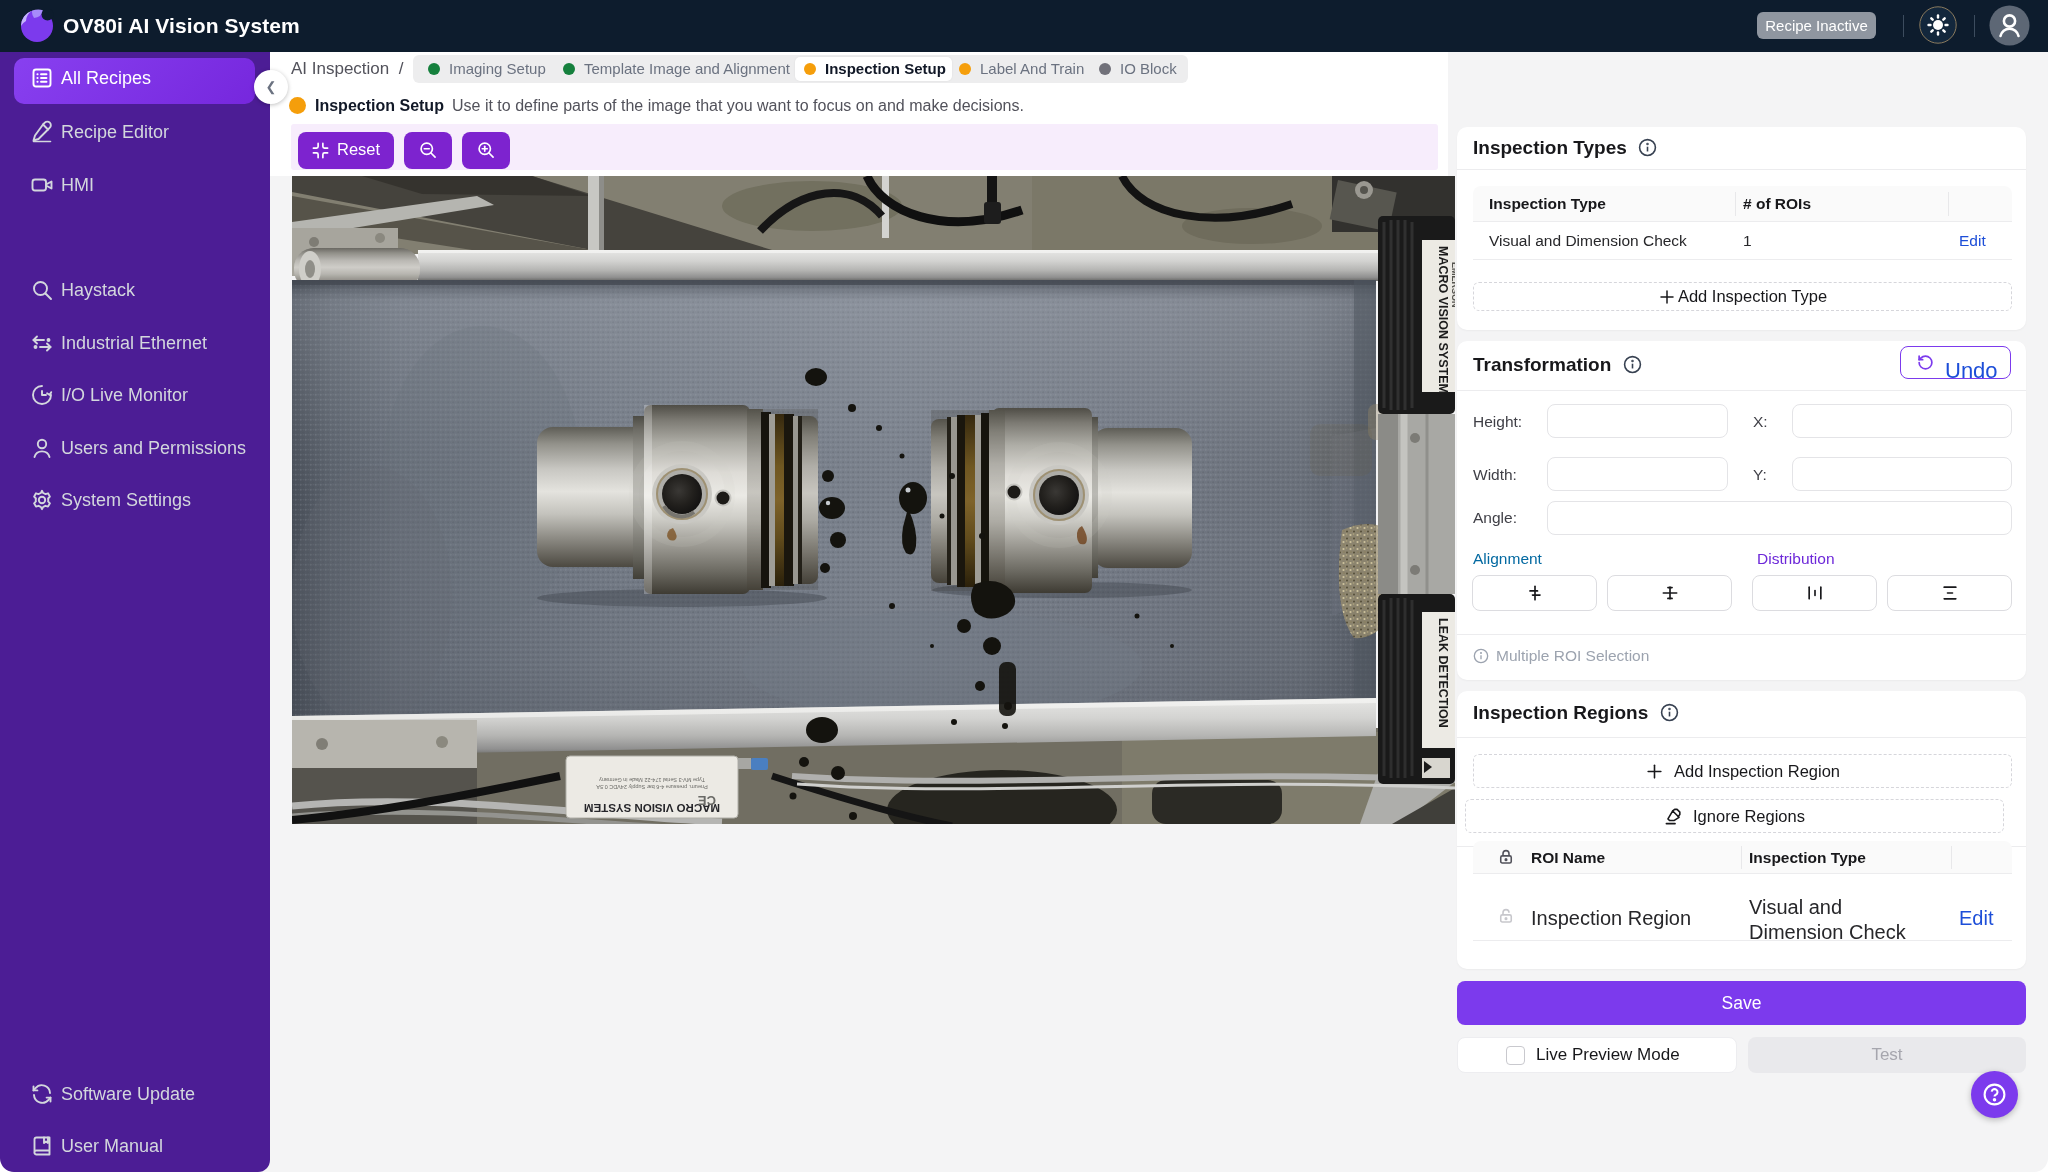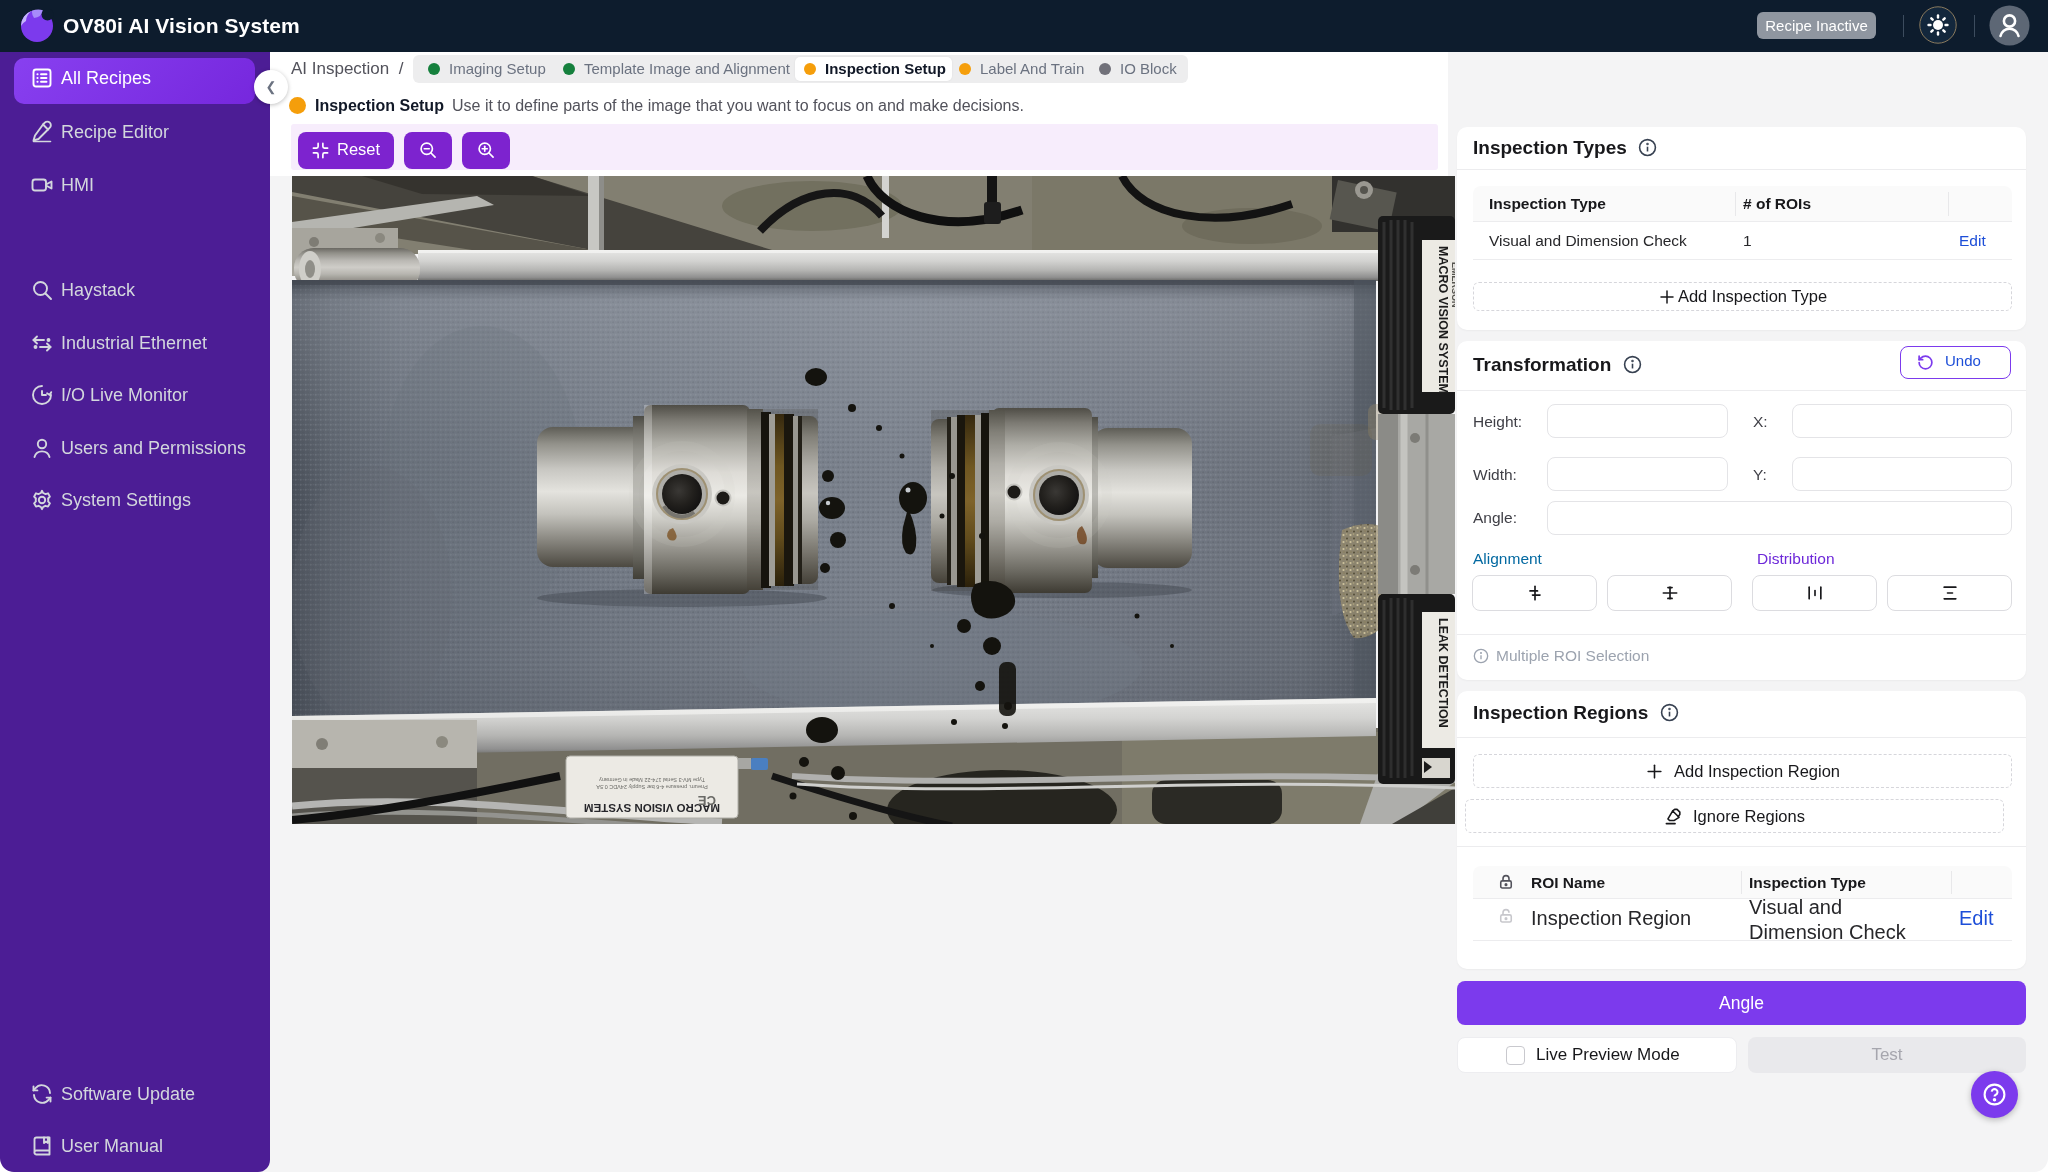--- a/index.html
+++ b/index.html
@@ -514,21 +514,21 @@
           <circle cx="12" cy="12" r="10"></circle>
           <line x1="12" y1="11" x2="12" y2="17"></line>
           <circle cx="12" cy="7.5" r="0.6" fill="#374151"></circle>
         </svg>
   </div>
   <div class="abs" style="left:443px;top:5px;width:111px;height:33px;border:1.5px solid #7c3aed;border-radius:8px;">
     <svg class="abs" style="left:16px;top:7px" width="17" height="17" viewBox="0 0 24 24" fill="none" stroke="#7c3aed" stroke-width="2.4" stroke-linecap="round" stroke-linejoin="round">
           <path d="M3 12 a9 9 0 1 0 9 -9 a9.7 9.7 0 0 0 -6.7 2.7 L3 8"></path>
           <path d="M3 3 v5 h5"></path>
         </svg>
-    <span class="abs purple" style="left:44px;top:5px;font-size:15px">Undo</span>
+    <span class="abs purple" style="left:44px;top:11px;font-size:22px">Undo</span>
   </div>
   <div class="divider" style="top:49px"></div>
   <div class="flabel" style="left:16px;top:72px">Height:</div>
   <div class="input" style="left:90px;top:63px;width:181px"></div>
   <div class="flabel" style="left:296px;top:72px">X:</div>
   <div class="input" style="left:335px;top:63px;width:220px"></div>
   <div class="flabel" style="left:16px;top:125px">Width:</div>
   <div class="input" style="left:90px;top:116px;width:181px"></div>
   <div class="flabel" style="left:296px;top:125px">Y:</div>
   <div class="input" style="left:335px;top:116px;width:220px"></div>
@@ -592,21 +592,21 @@
         </svg>Add Inspection Region
   </div>
   <div class="dashed" style="left:8px;top:108px;width:539px;height:34px;line-height:32px">
     <svg style="vertical-align:-4px;margin-right:10px" width="19" height="19" viewBox="0 0 24 24" fill="none" stroke="#18181b" stroke-width="2" stroke-linecap="round" stroke-linejoin="round">
           <path d="M11 5 L19 13 L13 17 L7 17 L5 15 Z"></path>
           <path d="M11 5 l2.5-2 3 0 3.5 3.5 0 3 -2 2.5"></path>
           <line x1="3" y1="21" x2="14" y2="21"></line>
         </svg>Ignore Regions
   </div>
   <div class="divider" style="top:155px"></div>
-  <div class="thead" style="left:16px;top:175px;width:539px;height:33px;">
+  <div class="thead" style="left:16px;top:150px;width:539px;height:33px;">
     <svg class="abs" style="left:24px;top:7px" width="18" height="18" viewBox="0 0 24 24" fill="none" stroke="#52525b" stroke-width="2.1">
           <rect x="5" y="10.5" width="14" height="9.5" rx="2"></rect>
           <path d="M8 10.5 V7.5 a4 4 0 0 1 8 0 v3"></path>
           <circle cx="12" cy="15.5" r="1" fill="#52525b"></circle>
         </svg>
     <span class="abs" style="left:58px;top:8px">ROI Name</span>
     <span class="abs" style="left:276px;top:8px">Inspection Type</span>
     <div class="abs" style="left:268px;top:5px;width:1px;height:23px;background:#e8e8ea"></div>
     <div class="abs" style="left:478px;top:5px;width:1px;height:23px;background:#e8e8ea"></div>
   </div>
@@ -614,21 +614,21 @@
     <svg class="abs" style="left:24px;top:16px" width="18" height="18" viewBox="0 0 24 24" fill="none" stroke="#c7c7cc" stroke-width="2.1">
           <rect x="5" y="10.5" width="14" height="9.5" rx="2"></rect>
           <path d="M8 10.5 V7.5 a4 4 0 0 1 8 0"></path>
           <circle cx="12" cy="15.5" r="1" fill="#c7c7cc"></circle>
         </svg>
     <span class="abs" style="left:58px;top:16px">Inspection Region</span>
     <span class="abs" style="left:276px;top:4px;width:165px;line-height:25px">Visual and Dimension Check</span>
     <span class="abs purple" style="left:486px;top:16px">Edit</span>
   </div>
 </div>
-<div class="abs" style="left:1457px;top:981px;width:569px;height:44px;background:#7c3aed;border-radius:8px;color:#fff;font-size:17.5px;text-align:center;line-height:44px">Angle</div>
+<div class="abs" style="left:1457px;top:981px;width:569px;height:44px;background:#7c3aed;border-radius:8px;color:#fff;font-size:17.5px;text-align:center;line-height:44px">Save</div>
 <div class="abs" style="left:1457px;top:1037px;width:280px;height:36px;background:#fff;border-radius:8px;border:1px solid #ededf0">
   <div class="abs" style="left:48px;top:8px;width:19px;height:19px;border:1.5px solid #c9c9ce;border-radius:4px;background:#fff"></div>
   <div class="abs" style="left:78px;top:7px;font-size:17px;color:#18181b">Live Preview Mode</div>
 </div>
 <div class="abs" style="left:1748px;top:1037px;width:278px;height:36px;background:#e9e9ec;border-radius:8px;color:#a6a6ae;font-size:17px;text-align:center;line-height:36px">Test</div>
 <div class="abs" style="left:1971px;top:1071px;width:47px;height:47px;background:#7c3aed;border-radius:50%;box-shadow:0 2px 6px rgba(0,0,0,.25)">
   <svg class="abs" style="left:11px;top:11px" width="25" height="25" viewBox="0 0 24 24" fill="none" stroke="#fff" stroke-width="2">
         <circle cx="12" cy="12" r="9.5"></circle>
         <path d="M9.3 9.2 a2.8 2.8 0 1 1 3.9 3 c-.8.4-1.2 1-1.2 1.8"></path>
         <circle cx="12" cy="17" r="0.7" fill="#fff"></circle>

